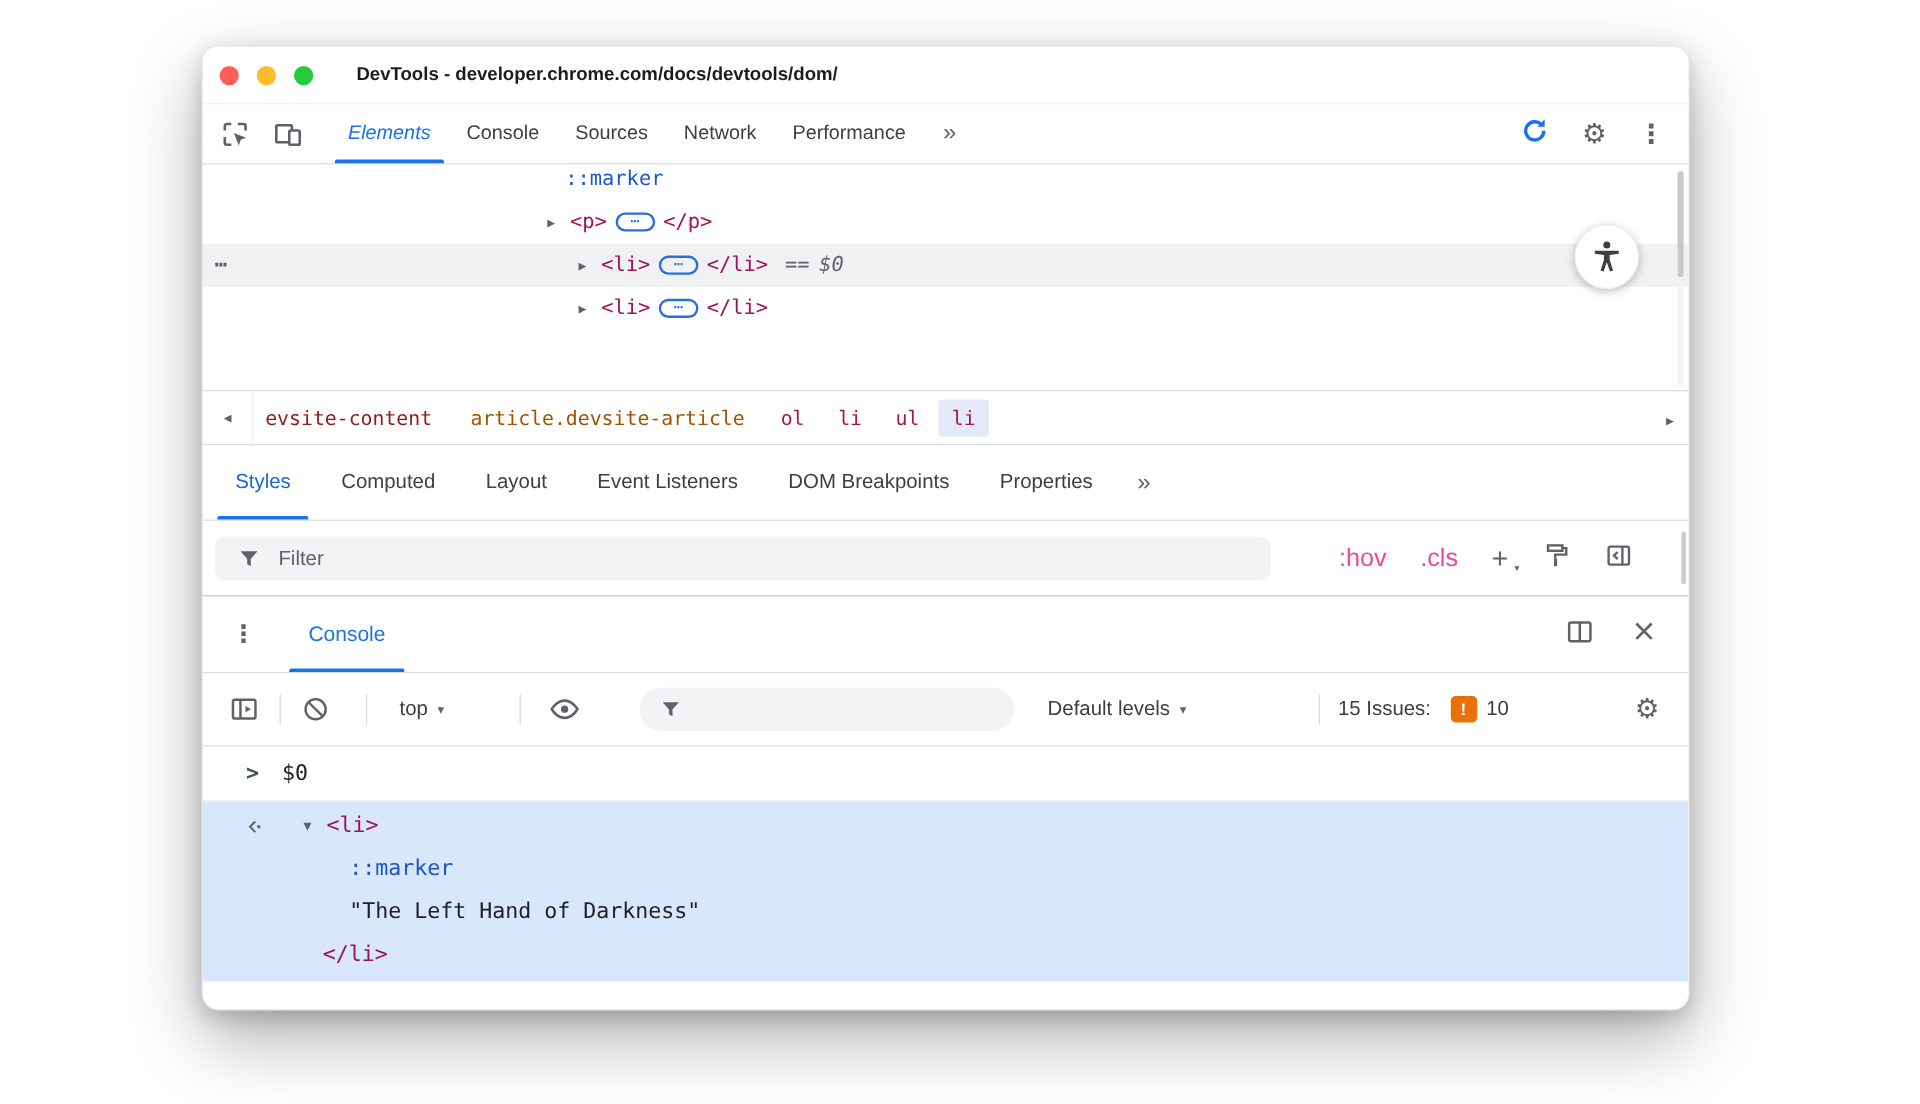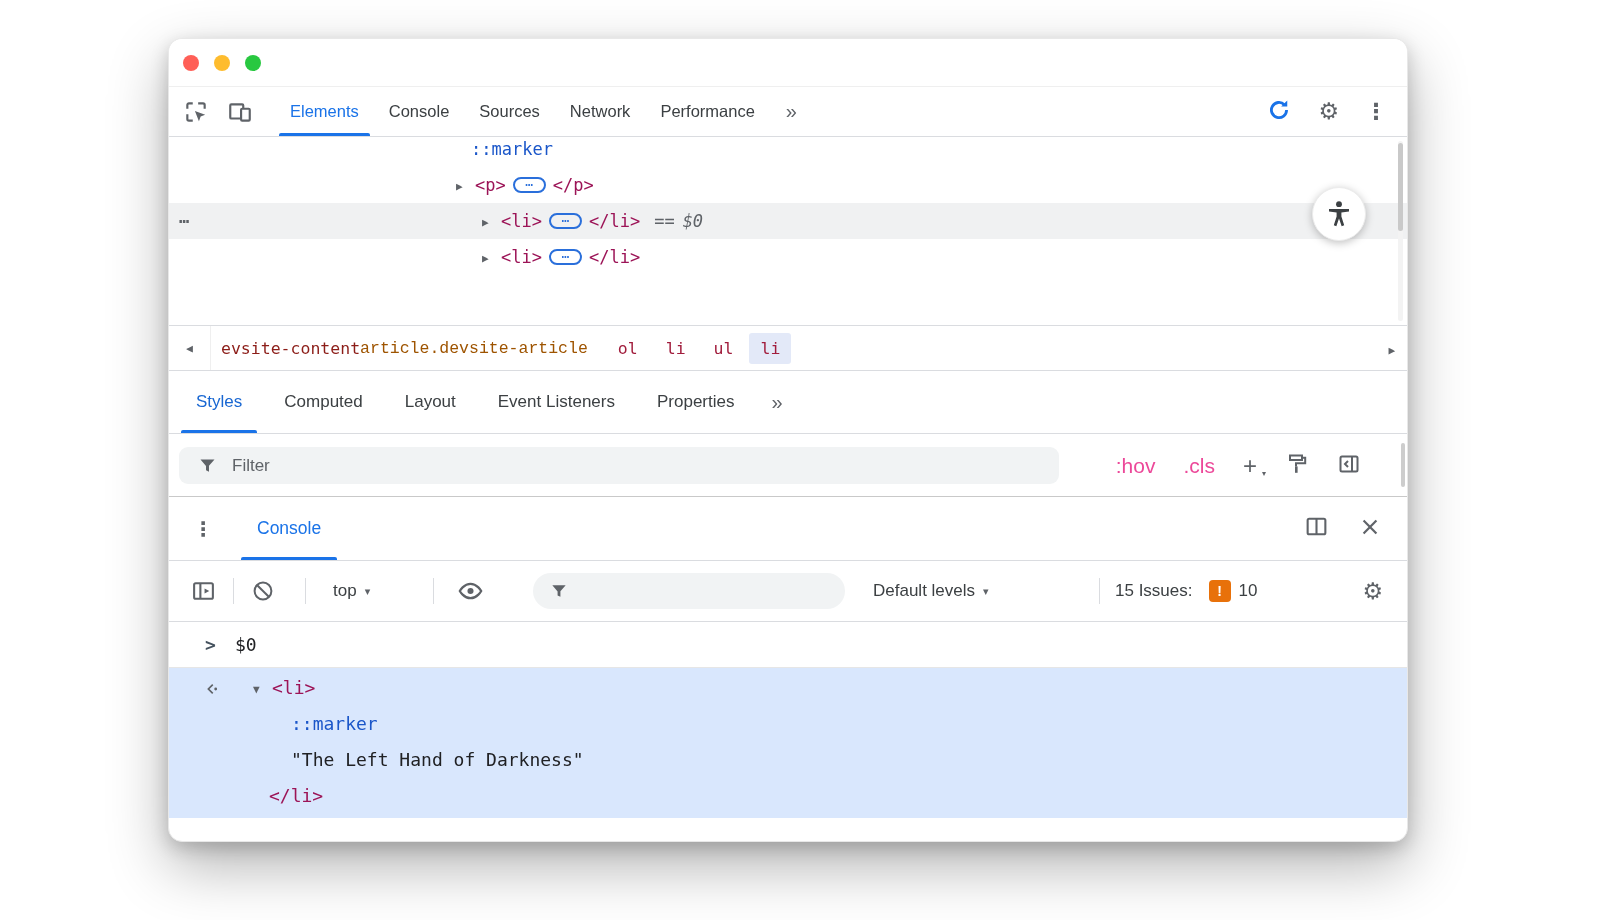--- a/index.html
+++ b/index.html
@@ -20,21 +20,21 @@
   .titlebar { height:48px; position:relative; border-bottom:1px solid #efefef; background:#fff; }
   .traffic { position:absolute; left:14px; top:16px; display:flex; gap:15px; }
   .light { width:16px; height:16px; border-radius:50%; display:inline-block; }
   .light.red{ background:#ff5f57; } .light.yellow{ background:#febc2e; } .light.green{ background:#28c840; }
   .title { position:absolute; left:128px; top:0; line-height:48px; font-size:15.5px; font-weight:700; color:#1b1c1e; }
   
   .main-toolbar { height:50px; border-bottom:1px solid #dadce0; display:flex; align-items:stretch; position:relative; }
   .tb-icon { display:flex; align-items:center; justify-content:center; width:34px; margin-left:10px; cursor:pointer; }
   .tabs { display:flex; margin-left:18px; }
   .tab { display:flex; align-items:center; padding:0 15px; font-size:16.5px; color:#3c4043; cursor:pointer; position:relative; }
-  .tab.active { color:#1a73e8; font-weight:500; }
+  .tab.active { color:#1a73e8; font-weight:500;font-style:italic; }
   .tab.active::after { content:""; position:absolute; left:4px; right:4px; bottom:0; height:3px; background:#1a73e8; border-radius:2px 2px 0 0; }
   .more-chevrons { display:flex; align-items:center; margin-left:16px; font-size:20px; color:#5f6368; cursor:pointer; }
   .right-icons { display:flex; align-items:center; margin-left:auto; gap:26px; padding-right:20px; }
   .glyph-icon { font-size:23px; color:#5f6368; line-height:1; cursor:pointer; }
   .kebab { font-size:22px; font-weight:700; }
   
   .dom-area { height:188px; position:relative; font-family:"DejaVu Sans Mono","Liberation Mono",monospace; font-size:17px; overflow:hidden; }
   .dom-rows { margin-top:-6px; }
   .trow { height:36px; line-height:36px; white-space:nowrap; position:relative; }
   .trow.sel { background:#f0f1f2; }
@@ -109,20 +109,21 @@
 <body>
 
 <div class="window">
 
   <div class="titlebar">
     <div class="traffic">
       <span class="light red"></span>
       <span class="light yellow"></span>
       <span class="light green"></span>
     </div>
+    <div class="title">DevTools - developer.chrome.com/docs/devtools/dom/</div>
   </div>
 
   <div class="main-toolbar">
     <span class="tb-icon">
       <svg width="26" height="26" viewBox="0 0 24 24">
           <path fill="none" stroke="#5f6368" stroke-width="2" d="M9 4H5.5A1.5 1.5 0 0 0 4 5.5V9M4 14v4.5A1.5 1.5 0 0 0 5.5 20H9M14 4h4.5A1.5 1.5 0 0 1 20 5.5V9"></path>
           <path fill="#5f6368" d="M11 11l9.5 3.6-4.2 1.6-1.6 4.3z"></path>
         </svg>
     </span>
     <span class="tb-icon">
@@ -191,40 +192,43 @@
   <div class="a11y-btn">
     <svg width="32" height="32" viewBox="0 0 24 24" fill="#3c4043">
       <circle cx="12" cy="4.6" r="2.2"></circle>
       <path d="M4.5 8.2h15v1.9l-5.7.8v3l2.1 6.6-1.9.7L12 15.4l-2 5.8-1.9-.7 2.1-6.6v-3l-5.7-.8z"></path>
     </svg>
   </div>
 
   <div class="crumb-bar">
     <span class="crumb-arrow left">◀</span>
     <span class="crumb" style="margin-left: 10px; color: rgb(140, 29, 24);">evsite-content</span>
-    <span class="crumb" style="color: rgb(158, 84, 0); font-family: Liberation Mono, monospace;">article.devsite-article</span>
+    <span class="crumb" style="margin-left: 32px; color: rgb(158, 84, 0);">article.devsite-article</span>
     <span class="crumb" style="margin-left: 30px; color: rgb(161, 28, 60);">ol</span>
     <span class="crumb" style="margin-left: 28px; color: rgb(161, 28, 60);">li</span>
     <span class="crumb" style="margin-left: 28px; color: rgb(161, 28, 60);">ul</span>
     <span class="crumb selected" style="margin-left: 16px; color: rgb(161, 28, 60);">li</span>
     <span class="crumb-right-wrap"><span class="crumb-arrow">▶</span></span>
   </div>
 
   <div class="styles-tabs">
     <div class="stab active">
         <span>Styles</span>
       </div>
     <div class="stab">
         <span>Computed</span>
       </div>
     <div class="stab">
         <span>Layout</span>
       </div>
     <div class="stab">
         <span>Event Listeners</span>
+      </div>
+    <div class="stab">
+        <span>DOM Breakpoints</span>
       </div>
     <div class="stab">
         <span>Properties</span>
       </div>
     <span class="more-chevrons">»</span>
   </div>
 
   <div class="filter-bar">
     <div class="filter-pill">
       <svg width="21" height="21" viewBox="0 0 24 24">

